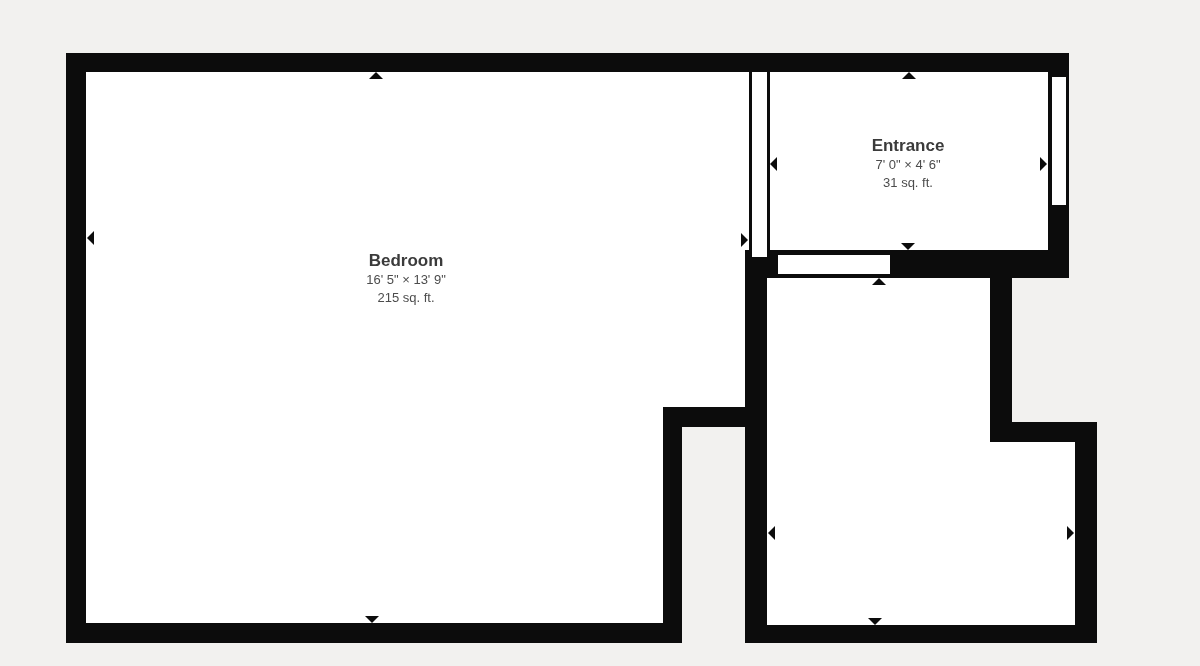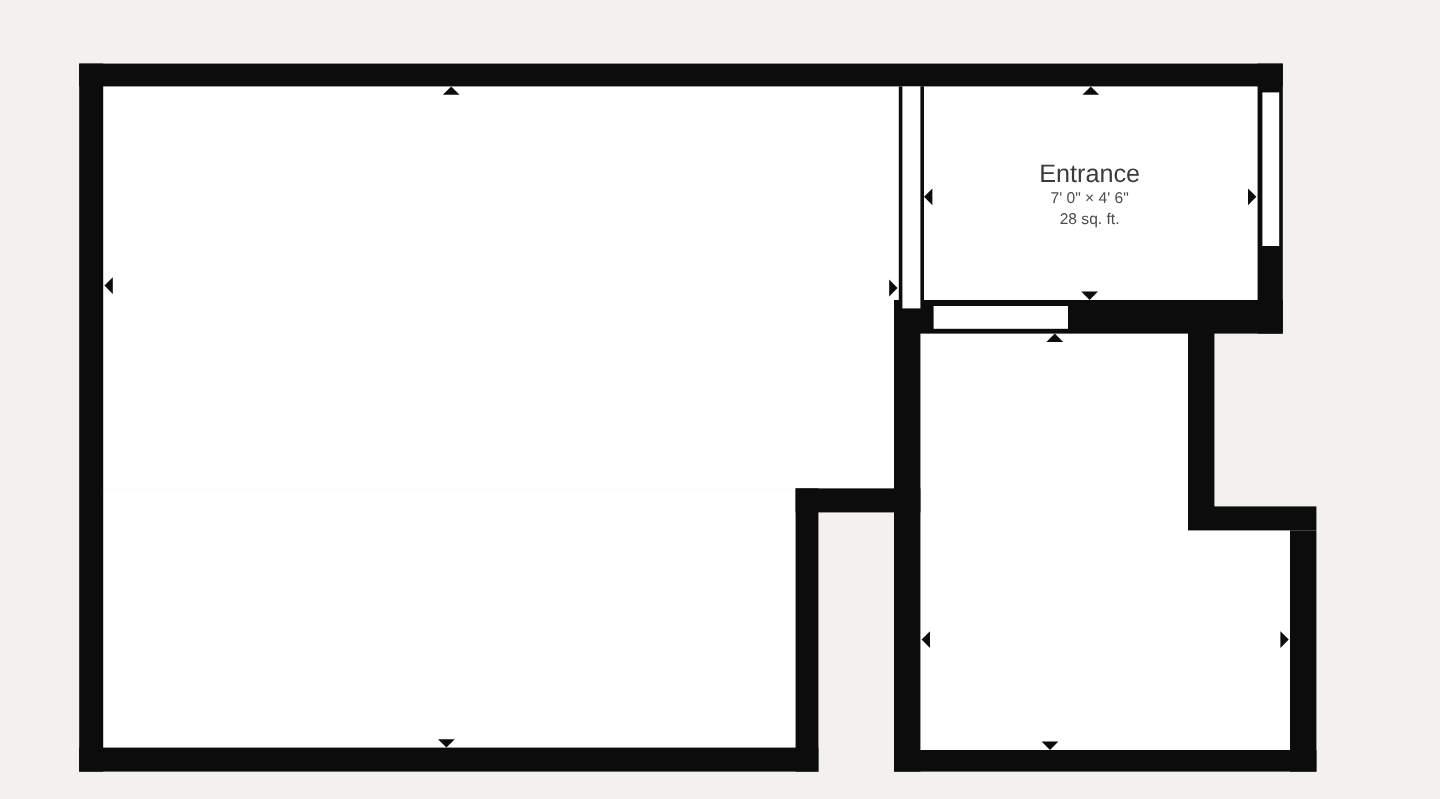--- a/index.html
+++ b/index.html
@@ -12,21 +12,21 @@
   .plan{position:relative;width:1200px;height:666px;}
   .room-fill{position:absolute;background:var(--room-fill,#ffffff);}
   .wall{position:absolute;background:var(--wall,#0c0c0c);}
   .opening{position:absolute;background:var(--room-fill,#ffffff);}
   .arr{position:absolute;width:0;height:0;}
   .arr.up{border-left:7px solid transparent;border-right:7px solid transparent;border-bottom:7px solid var(--wall,#0c0c0c);}
   .arr.down{border-left:7px solid transparent;border-right:7px solid transparent;border-top:7px solid var(--wall,#0c0c0c);}
   .arr.left{border-top:7px solid transparent;border-bottom:7px solid transparent;border-right:7px solid var(--wall,#0c0c0c);}
   .arr.right{border-top:7px solid transparent;border-bottom:7px solid transparent;border-left:7px solid var(--wall,#0c0c0c);}
   .room-label{position:absolute;transform:translateX(-50%);text-align:center;white-space:nowrap;}
-  .room-name{font-size:21px;line-height:21px;font-weight:400;color:var(--title-color,#3b3b3b);}
+  .room-name{font-size:17px;line-height:21px;font-weight:700;color:var(--title-color,#3b3b3b);}
   .room-dims{font-size:13px;line-height:18px;color:var(--sub-color,#4c4c4c);}
   .room-area{font-size:13px;line-height:18px;color:var(--sub-color,#4c4c4c);}
 </style>
 </head>
 <body>
 
 <div class="plan">
 
   <div class="room-fill" style="left:86px;top:72px;width:663px;height:335px;"></div>
   <div class="room-fill" style="left:86px;top:407px;width:577px;height:216px;"></div>
@@ -60,21 +60,26 @@
   <div class="arr up" style="left:902px;top:72px;"></div>
   <div class="arr down" style="left:901px;top:243px;"></div>
   <div class="arr left" style="left:770px;top:157px;"></div>
   <div class="arr right" style="left:1040px;top:157px;"></div>
 
   <div class="arr up" style="left:872px;top:278px;"></div>
   <div class="arr down" style="left:868px;top:618px;"></div>
   <div class="arr left" style="left:768px;top:526px;"></div>
   <div class="arr right" style="left:1067px;top:526px;"></div>
 
+  <div class="room-label" style="left:406px;top:250px;">
+    <div class="room-name">Bedroom</div>
+    <div class="room-dims">16' 5" × 13' 9"</div>
+    <div class="room-area">215 sq. ft.</div>
+  </div>
 
   <div class="room-label" style="left:908px;top:135px;">
     <div class="room-name">Entrance</div>
     <div class="room-dims">7' 0" × 4' 6"</div>
-    <div class="room-area">28 sq. ft.</div>
+    <div class="room-area">31 sq. ft.</div>
   </div>
 
 
 </div>
 
 </body></html>

